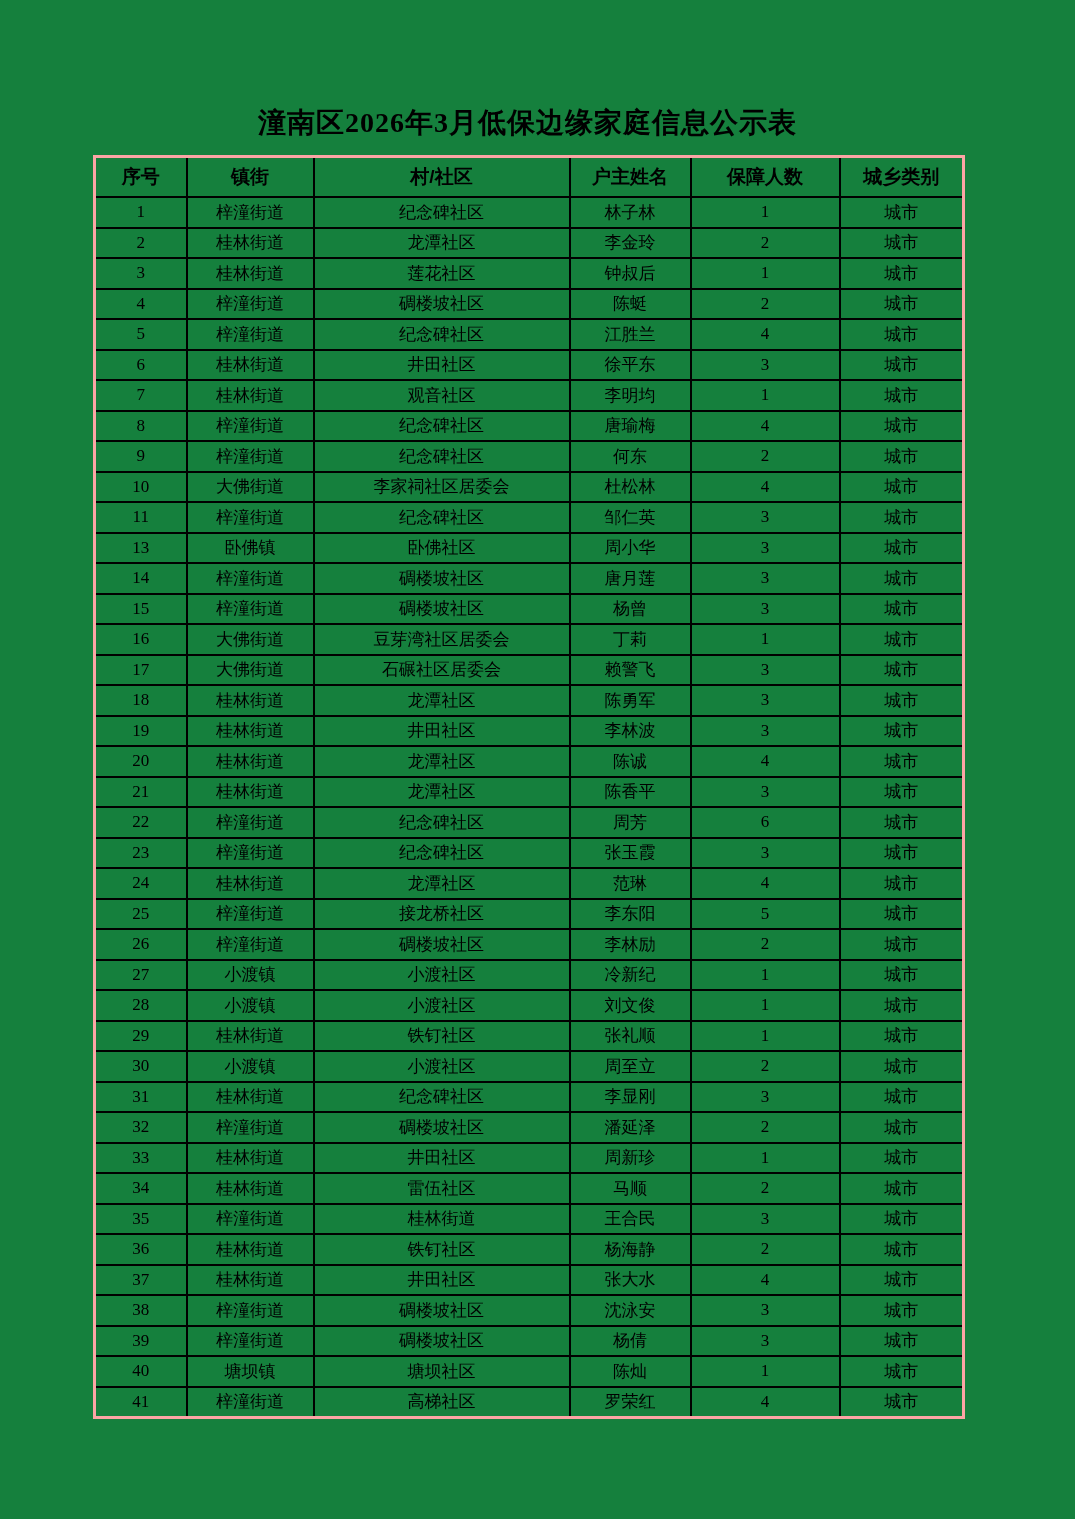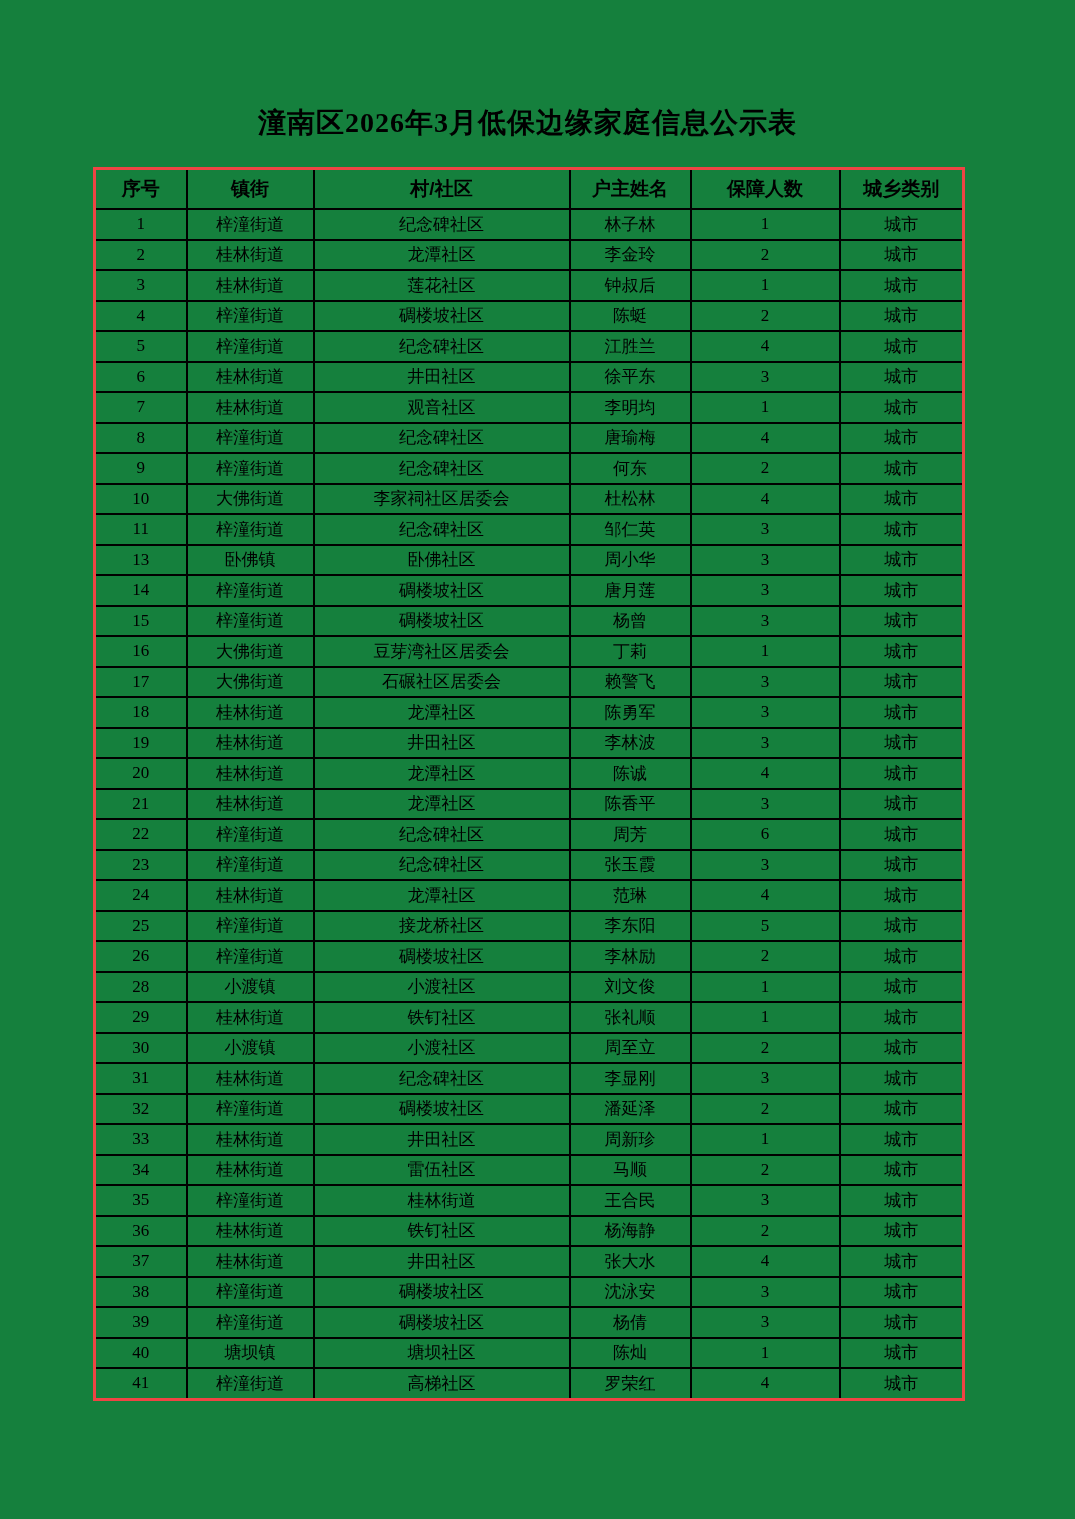--- a/index.html
+++ b/index.html
@@ -25,22 +25,21 @@
     letter-spacing:1px;
     white-space:nowrap;
   }
   table.roster{
     position:absolute;
     left:93px;
     top:155px;
     width:869px;
     border-collapse:collapse;
     table-layout:fixed;
-    border:3px solid #ef4444;
-    margin-top:12px;
+    border:3px solid #fca5a5;
   }
   table.roster th, table.roster td{
     border:2px solid #000000;
     padding:0 2px;
     text-align:center;
     vertical-align:middle;
     overflow:hidden;
     white-space:nowrap;
   }
   table.roster th{
@@ -279,20 +278,28 @@
     </tr>
         <tr>
       <td class="num">26</td>
       <td>梓潼街道</td>
       <td>碉楼坡社区</td>
       <td>李林励</td>
       <td class="num">2</td>
       <td>城市</td>
     </tr>
         <tr>
+      <td class="num">27</td>
+      <td>小渡镇</td>
+      <td>小渡社区</td>
+      <td>冷新纪</td>
+      <td class="num">1</td>
+      <td>城市</td>
+    </tr>
+        <tr>
       <td class="num">28</td>
       <td>小渡镇</td>
       <td>小渡社区</td>
       <td>刘文俊</td>
       <td class="num">1</td>
       <td>城市</td>
     </tr>
         <tr>
       <td class="num">29</td>
       <td>桂林街道</td>

